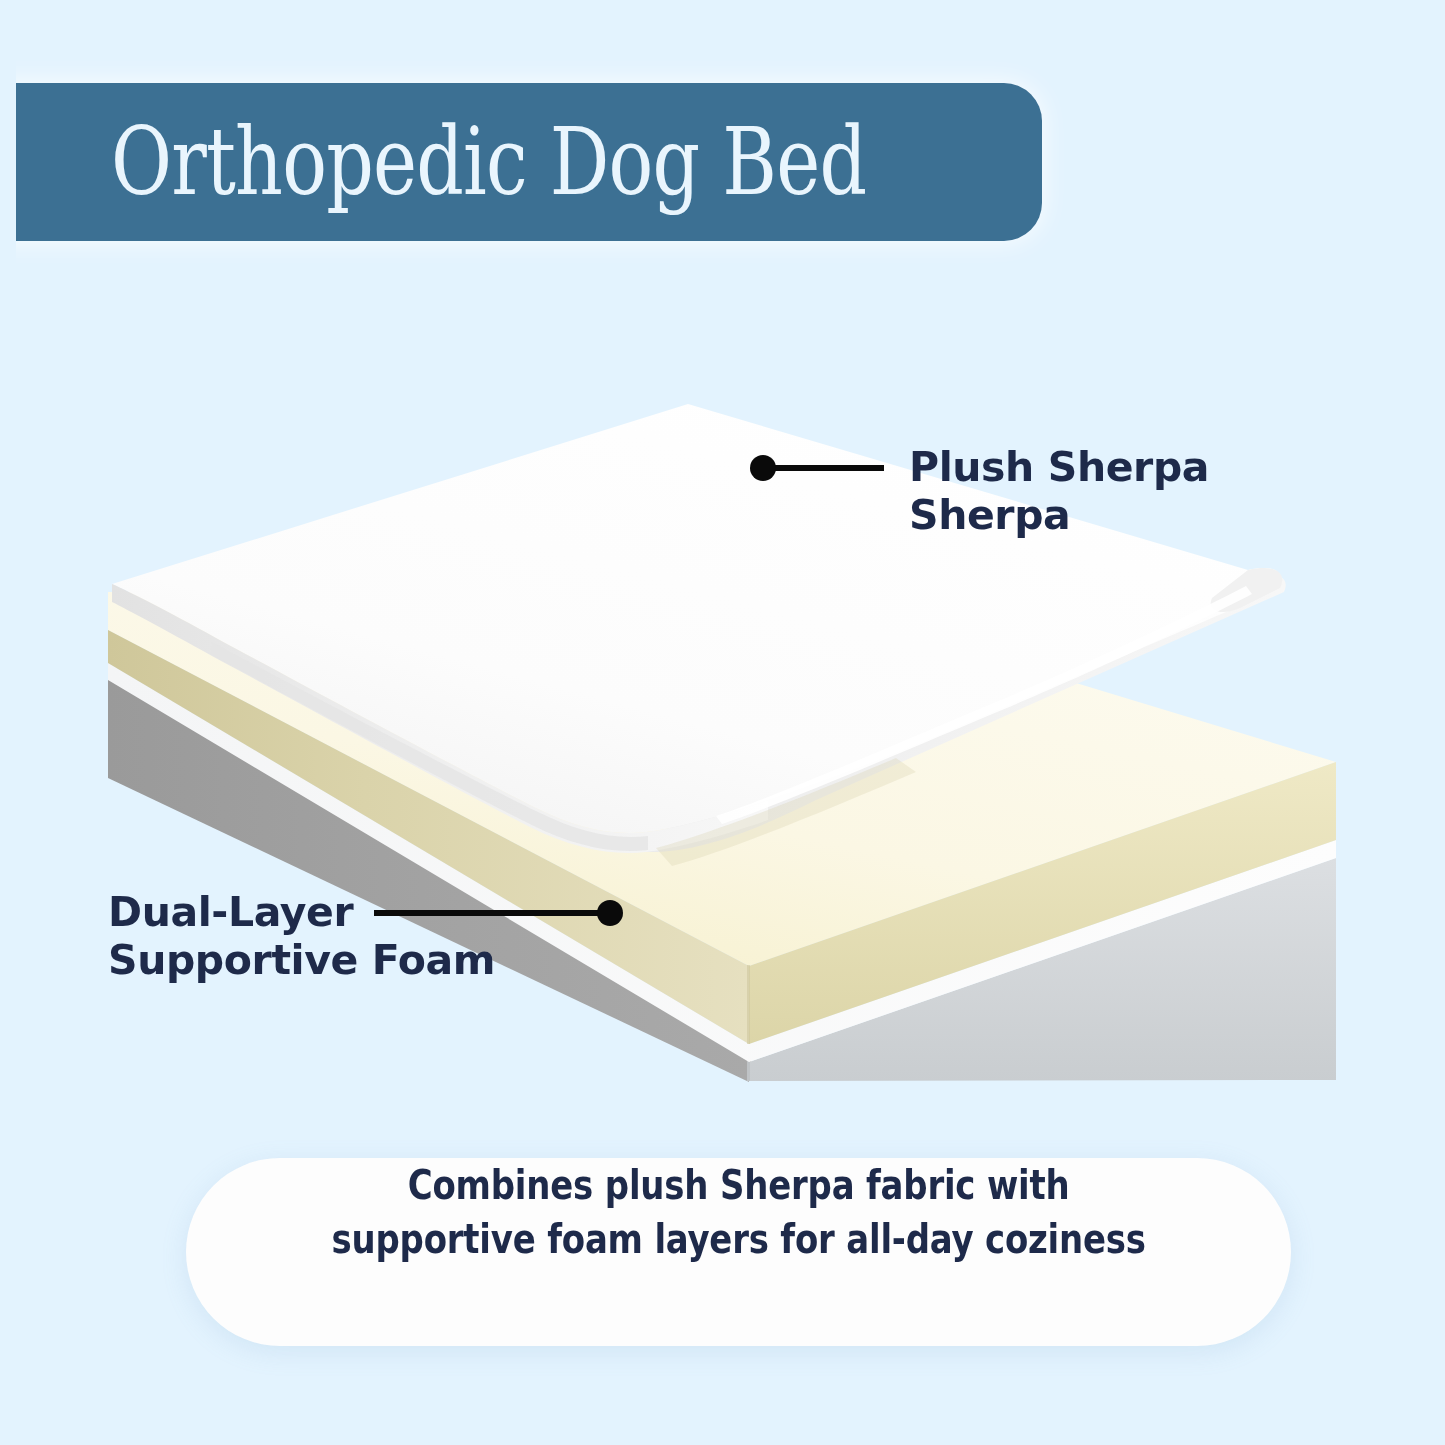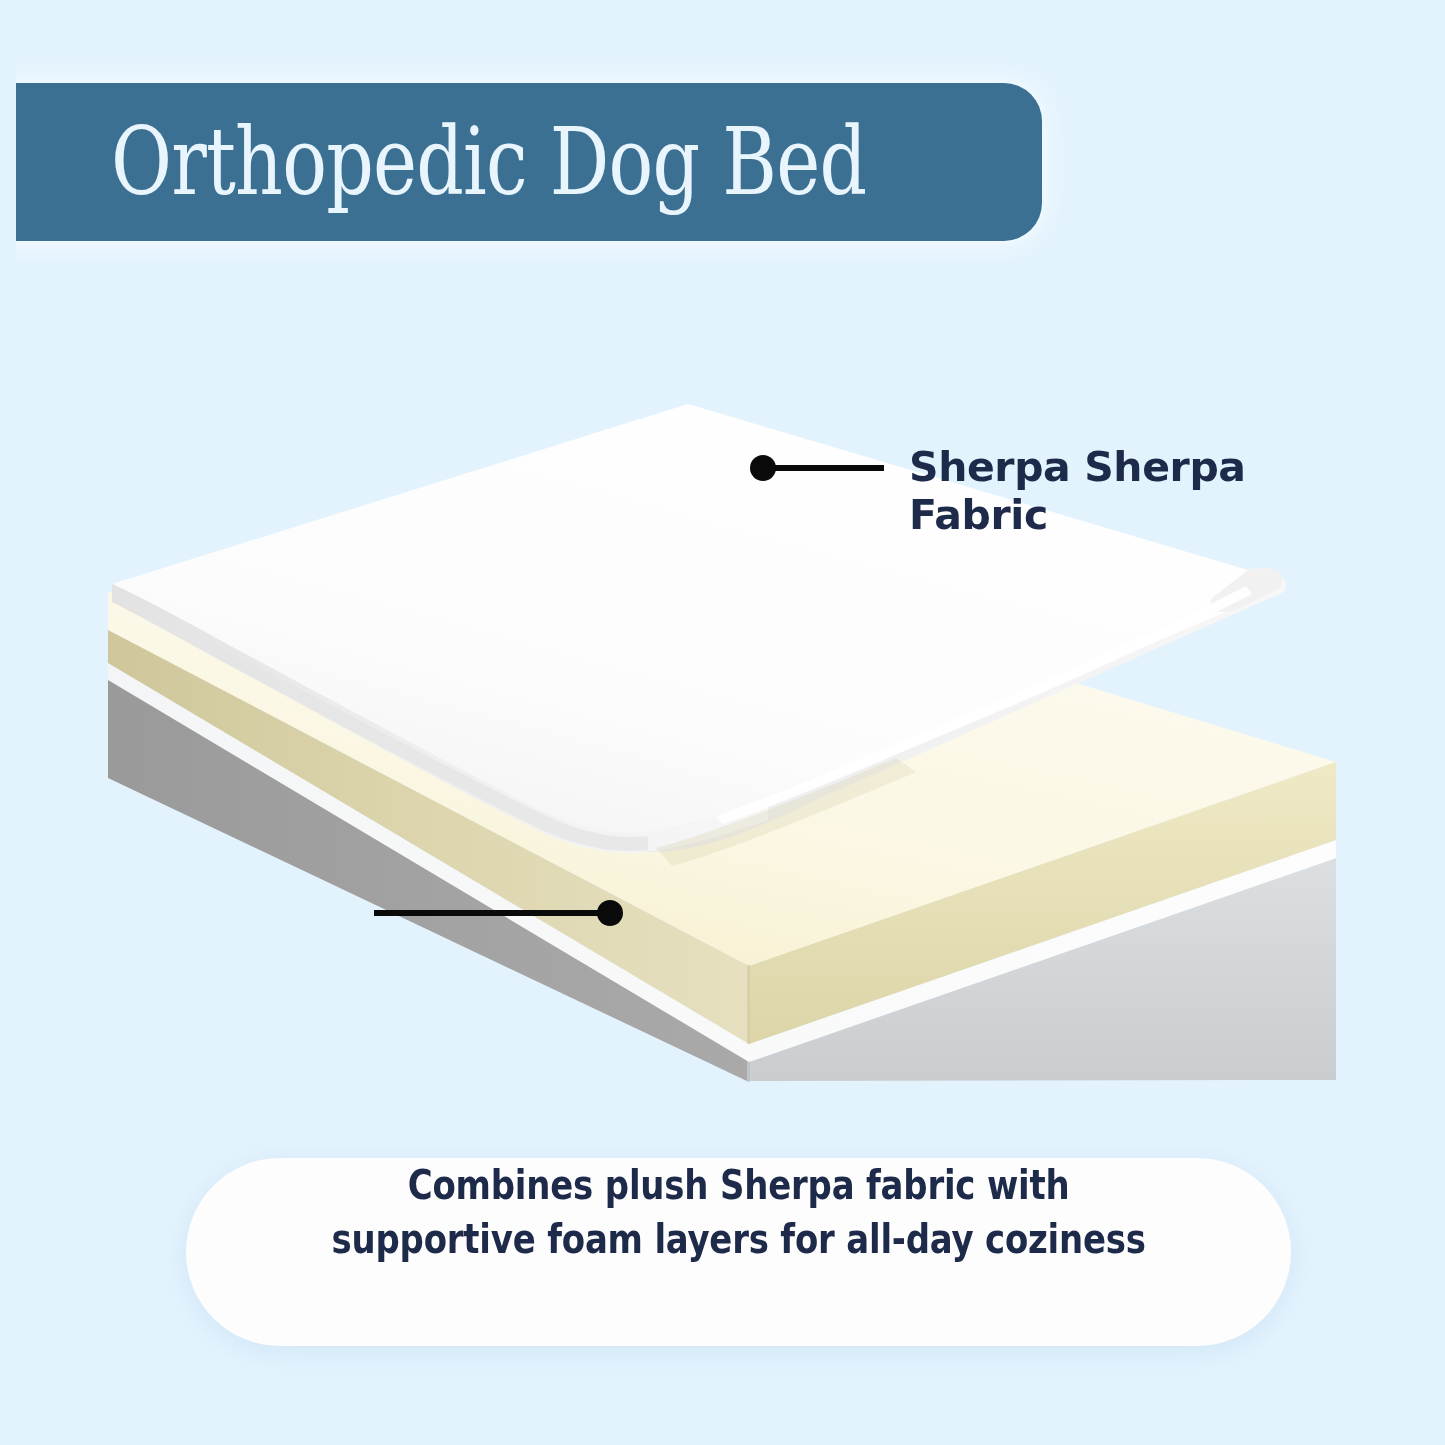--- a/index.html
+++ b/index.html
@@ -328,21 +328,23 @@
     <g>
       <line x1="745" y1="468" x2="868" y2="468" stroke="#0A0A0A" stroke-width="6"></line>
       <circle cx="747" cy="468" r="13" fill="#0A0A0A"></circle>
     </g>
     <g>
       <line x1="358" y1="913" x2="592" y2="913" stroke="#0A0A0A" stroke-width="6"></line>
       <circle cx="594" cy="913" r="13" fill="#0A0A0A"></circle>
     </g>
   </svg>
 
-  <div class="callout-label" id="label-sherpa">Sherpa Sherpa Fabric</div>
-
+  <div class="callout-label" id="label-sherpa">Plush Sherpa Sherpa</div>
+
+  <div class="callout-label" id="label-foam">Dual-Layer
+Supportive Foam</div>
 
   <div id="caption-card">
     <div id="caption-text">Combines plush Sherpa fabric with
 supportive foam layers for all-day coziness</div>
   </div>
 
 </div>
 
 </body></html>

